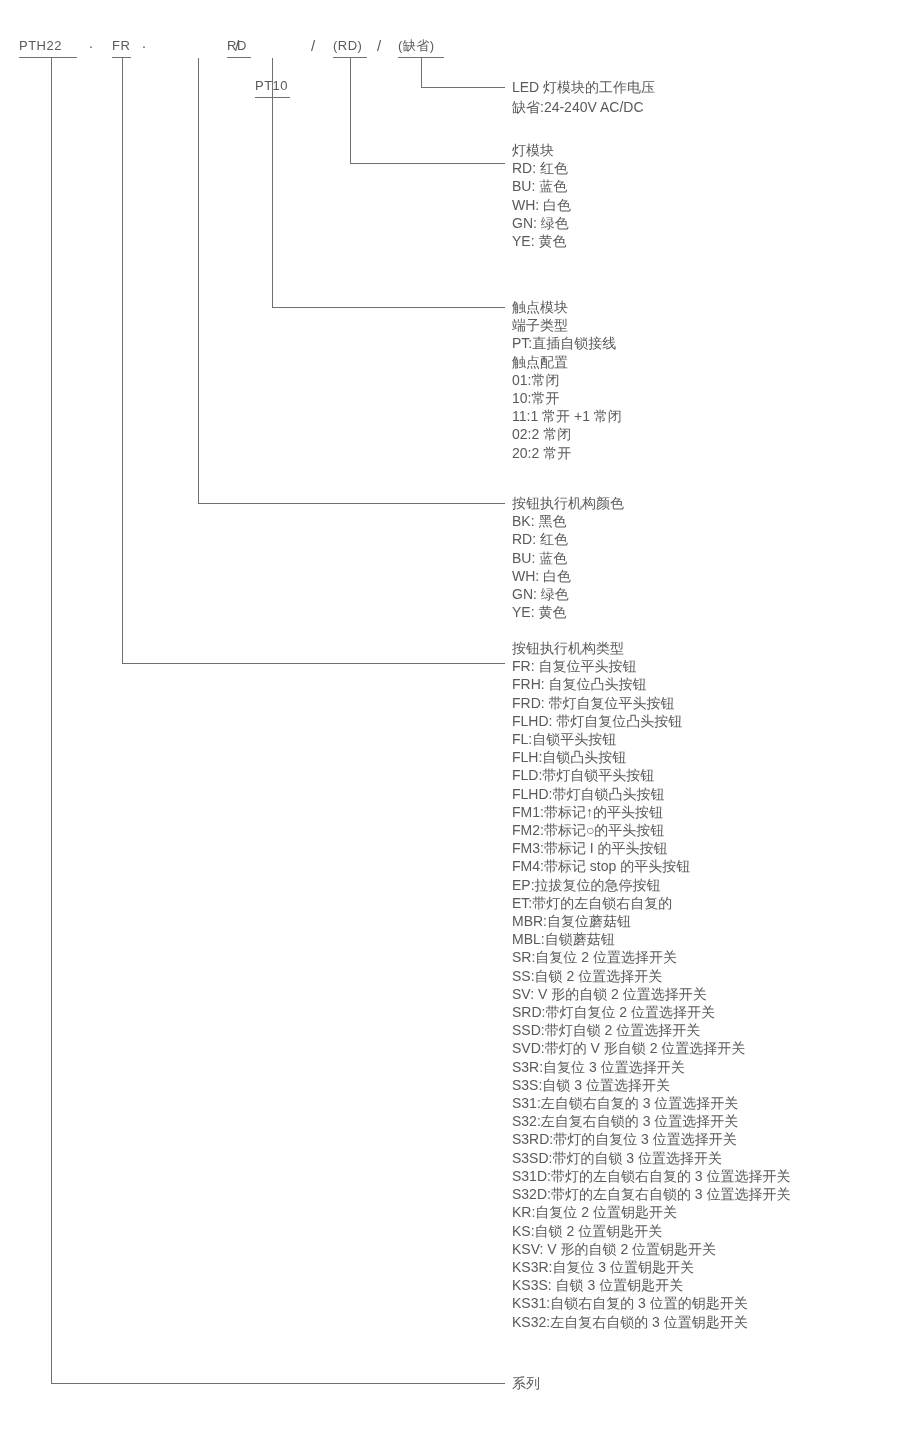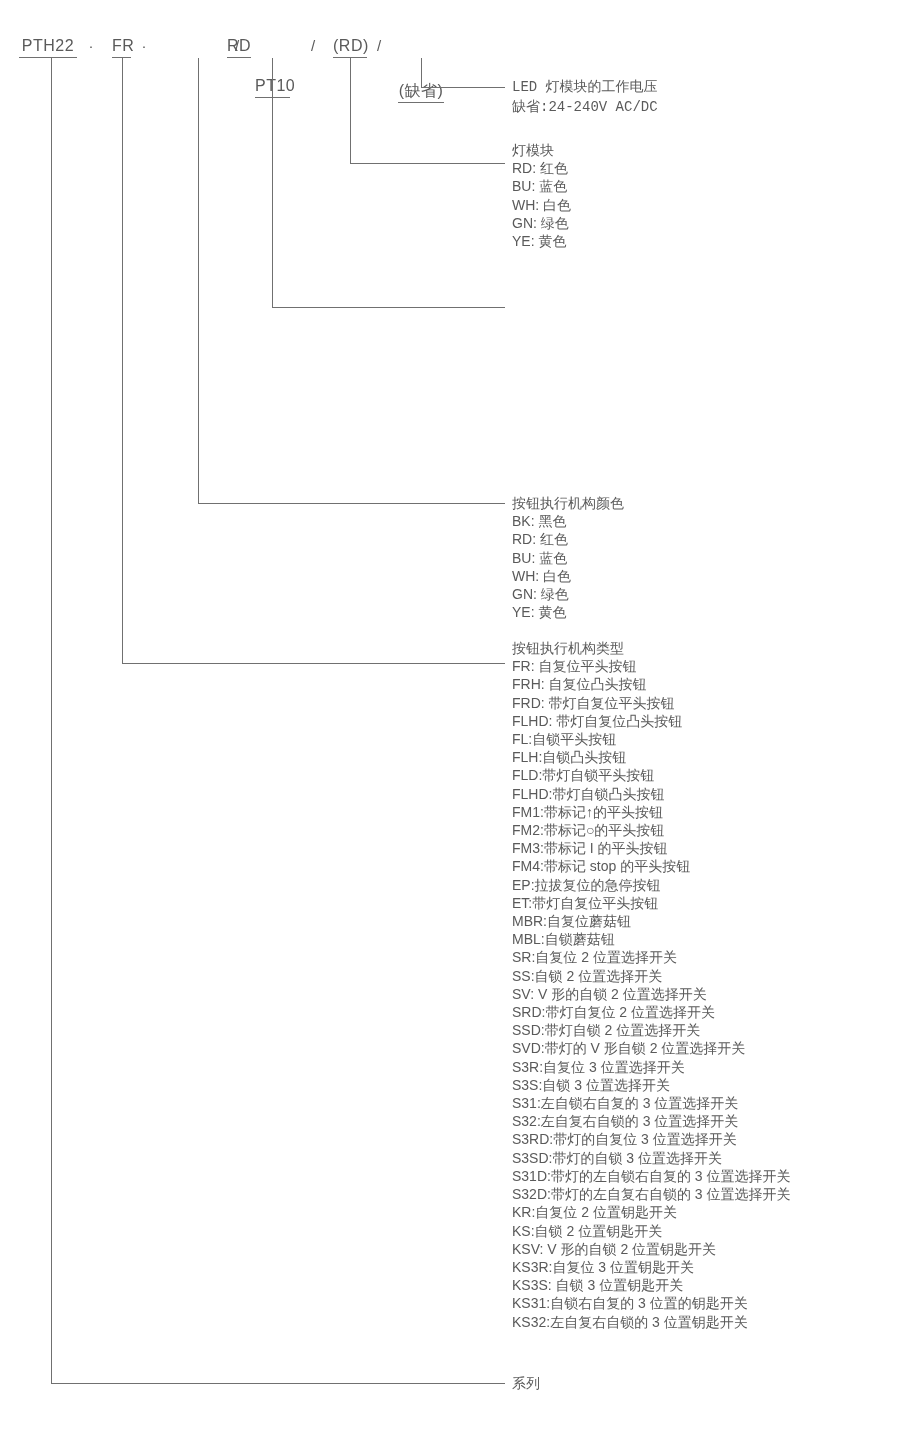--- a/index.html
+++ b/index.html
@@ -11,60 +11,60 @@
     position:relative;
     width:900px;height:1430px;
     background:#ffffff;
     font-family:"Liberation Sans","DejaVu Sans",sans-serif;
     color:var(--text-color);
     overflow:hidden;
   }
   
   .code-seg{
     position:absolute;top:37px;height:17px;
-    font-size:16px;line-height:17px;text-align:center;
+    font-size:13px;line-height:17px;
     letter-spacing:0.5px;white-space:nowrap;
     padding-bottom:3px;border-bottom:1px solid var(--line-color);
   }
   .code-sep{
     position:absolute;top:37px;height:17px;
     font-size:15px;line-height:17px;text-align:center;white-space:nowrap;
   }
   #seg-series  {left:19px;width:58px;}
   #sep-dot1    {left:86px;width:10px;}
   #seg-type    {left:112px;width:19px;}
   #sep-dot2    {left:139px;width:10px;}
   #seg-color   {left:187px;width:24px;margin-left:40px;}
   #sep-slash1  {left:232px;width:10px;}
   #seg-contact {left:255px;width:35px;margin-top:40px;}
   #sep-slash2  {left:308px;width:10px;}
   #seg-lamp    {left:333px;width:34px;}
   #sep-slash3  {left:374px;width:10px;}
-  #seg-voltage {left:398px;width:46px;margin-top:45px;}
+  #seg-voltage {left:398px;width:46px;}
   
   .vline{position:absolute;width:1px;top:58px;background:var(--line-color);}
   #vl-voltage {left:421px;height:29px;}
   #vl-lamp    {left:350px;height:105px;}
   #vl-contact {left:272px;height:249px;}
   #vl-color   {left:198px;height:445px;}
   #vl-type    {left:122px;height:605px;}
   #vl-series  {left:51px;height:1325px;}
   .hline{position:absolute;height:1px;background:var(--line-color);}
   #hl-voltage {top:87px;left:421px;width:84px;}
   #hl-lamp    {top:163px;left:350px;width:155px;}
   #hl-contact {top:307px;left:272px;width:233px;}
   #hl-color   {top:503px;left:198px;width:307px;}
   #hl-type    {top:663px;left:122px;width:383px;}
   #hl-series  {top:1383px;left:51px;width:454px;}
   
   .section{
     position:absolute;left:512px;
     font-size:14px;line-height:18.2px;white-space:nowrap;
   }
-  #sec-voltage{top:77px;line-height:20px;font-family:Liberation Mono, monospace;}
+  #sec-voltage{top:77px;line-height:20px;}
   #sec-lamp   {top:141px;}
   #sec-contact{top:298px;}
   #sec-color  {top:494px;}
   #sec-type   {top:639px;}
   #sec-series {top:1374px;text-align:center;}
 </style>
 </head>
 <body>
 
 <div class="canvas">
@@ -104,20 +104,31 @@
 
   <div class="section" id="sec-lamp">
       <div class="line">灯模块</div>
       <div class="line">RD: 红色</div>
       <div class="line">BU: 蓝色</div>
       <div class="line">WH: 白色</div>
       <div class="line">GN: 绿色</div>
       <div class="line">YE: 黄色</div>
     </div>
 
+  <div class="section" id="sec-contact">
+      <div class="line">触点模块</div>
+      <div class="line">端子类型</div>
+      <div class="line">PT:直插自锁接线</div>
+      <div class="line">触点配置</div>
+      <div class="line">01:常闭</div>
+      <div class="line">10:常开</div>
+      <div class="line">11:1 常开 +1 常闭</div>
+      <div class="line">02:2 常闭</div>
+      <div class="line">20:2 常开</div>
+    </div>
 
   <div class="section" id="sec-color">
       <div class="line">按钮执行机构颜色</div>
       <div class="line">BK: 黑色</div>
       <div class="line">RD: 红色</div>
       <div class="line">BU: 蓝色</div>
       <div class="line">WH: 白色</div>
       <div class="line">GN: 绿色</div>
       <div class="line">YE: 黄色</div>
     </div>
@@ -130,21 +141,21 @@
       <div class="line">FLHD: 带灯自复位凸头按钮</div>
       <div class="line">FL:自锁平头按钮</div>
       <div class="line">FLH:自锁凸头按钮</div>
       <div class="line">FLD:带灯自锁平头按钮</div>
       <div class="line">FLHD:带灯自锁凸头按钮</div>
       <div class="line">FM1:带标记↑的平头按钮</div>
       <div class="line">FM2:带标记○的平头按钮</div>
       <div class="line">FM3:带标记 I 的平头按钮</div>
       <div class="line">FM4:带标记 stop 的平头按钮</div>
       <div class="line">EP:拉拔复位的急停按钮</div>
-      <div class="line">ET:带灯自复位平头按钮</div>
+      <div class="line">ET:带灯的左自锁右自复的</div>
       <div class="line">MBR:自复位蘑菇钮</div>
       <div class="line">MBL:自锁蘑菇钮</div>
       <div class="line">SR:自复位 2 位置选择开关</div>
       <div class="line">SS:自锁 2 位置选择开关</div>
       <div class="line">SV: V 形的自锁 2 位置选择开关</div>
       <div class="line">SRD:带灯自复位 2 位置选择开关</div>
       <div class="line">SSD:带灯自锁 2 位置选择开关</div>
       <div class="line">SVD:带灯的 V 形自锁 2 位置选择开关</div>
       <div class="line">S3R:自复位 3 位置选择开关</div>
       <div class="line">S3S:自锁 3 位置选择开关</div>

